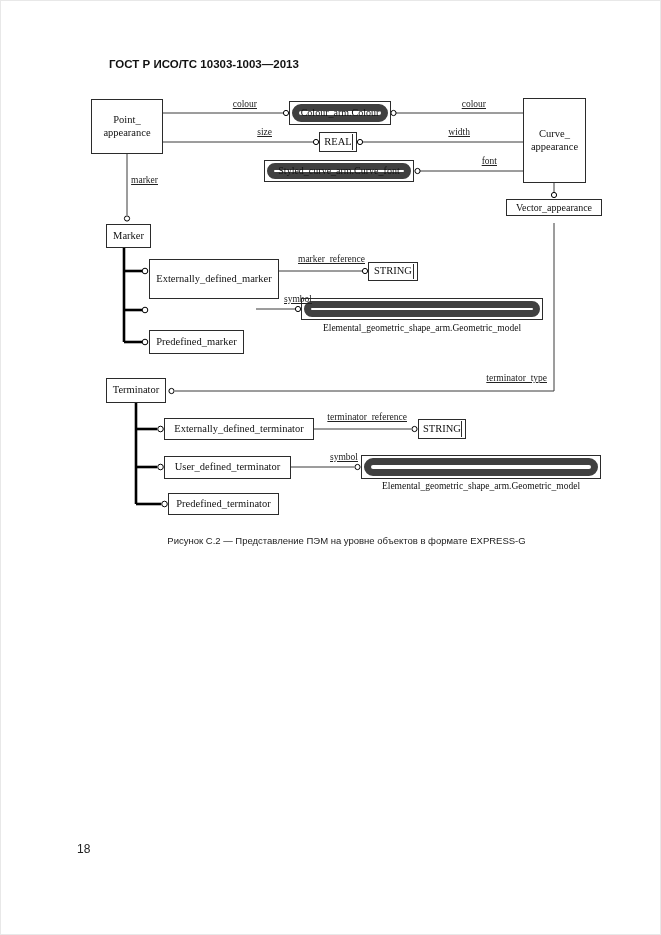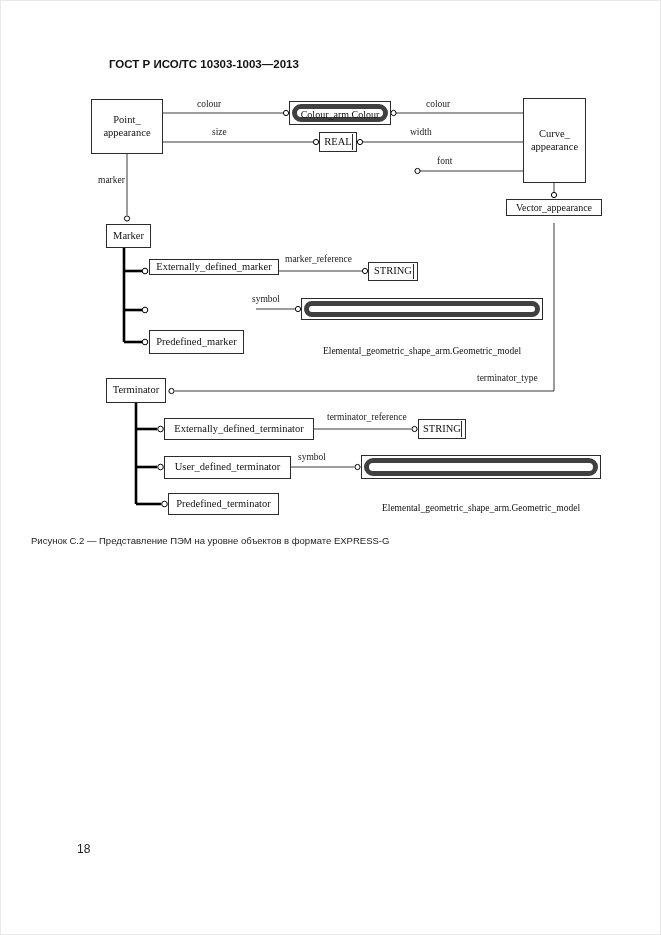--- a/index.html
+++ b/index.html
@@ -13,32 +13,32 @@
     font-family:"Liberation Sans", sans-serif;font-weight:bold;font-size:11.5px;color:#111;margin-left:40px;
   }
   svg.wires{position:absolute;left:0;top:0;}
   .box{
     position:absolute;border:1px solid #2b2b2b;background:#fff;box-sizing:border-box;
     display:flex;align-items:center;justify-content:center;text-align:center;
   }
   .box .bl{white-space:pre-line;font-size:10.5px;line-height:1.18;color:#111;padding:0 2px;}
   .refbox{padding:2px;}
   .stadium{
-    border:5px solid #404040;border-radius:9px;width:100%;height:100%;box-sizing:border-box;
-    display:flex;justify-content:center;
+    border:7px solid #404040;border-radius:9px;width:100%;height:100%;box-sizing:border-box;
+    display:flex;align-items:center;justify-content:center;
   }
   .stadium .bl{white-space:nowrap;}
   .typebox .dbar{
     position:absolute;top:1px;bottom:1px;right:3px;width:1px;background:#2b2b2b;
   }
   .elabel{
-    position:absolute;font-size:9.5px;color:#222;text-align:left;white-space:nowrap;
+    position:absolute;font-size:9.5px;color:#222;text-align:right;white-space:nowrap;text-decoration:underline;
   }
   .caption{
-    position:absolute;left:30px;width:631px;text-align:left;
+    position:absolute;left:30px;width:631px;text-align:center;
     font-family:"Liberation Sans", sans-serif;font-size:9.5px;color:#222;
   }
   .pagenum{
     position:absolute;left:76px;top:841px;
     font-family:"Liberation Sans", sans-serif;font-size:12px;color:#222;
   }
   .fs10 .bl{font-size:10px;}
   .fs95 .bl{font-size:9.5px;margin-top:40px;}
 </style>
 </head>
@@ -109,30 +109,35 @@
     <div class="stadium">
       <span class="bl">Colour_arm.Colour</span>
     </div>
   </div>
 
   <div class="box typebox" style="left:318px;top:131px;width:38px;height:20px">
     <span class="bl">REAL</span>
     <i class="dbar"></i>
   </div>
 
+  <div class="box refbox fs10" style="left:263px;top:159px;width:150px;height:22px">
+    <div class="stadium">
+      <span class="bl">Styled_curve_arm.Curve_font</span>
+    </div>
+  </div>
 
   <div class="box fs10" style="left:505px;top:198px;width:96px;height:17px">
     <span class="bl">Vector_appearance</span>
   </div>
 
   <div class="box" style="left:105px;top:223px;width:45px;height:24px">
     <span class="bl">Marker</span>
   </div>
 
-  <div class="box" style="left:148px;top:258px;width:130px;height:16px">
+  <div class="box" style="left:148px;top:258px;width:130px;height:40px">
     <span class="bl">Externally_defined_marker</span>
   </div>
 
   <div class="box typebox" style="left:367px;top:261px;width:50px;height:19px">
     <span class="bl">STRING</span>
     <i class="dbar"></i>
   </div>
 
 
   <div class="box refbox fs95" style="left:300px;top:297px;width:242px;height:22px">

